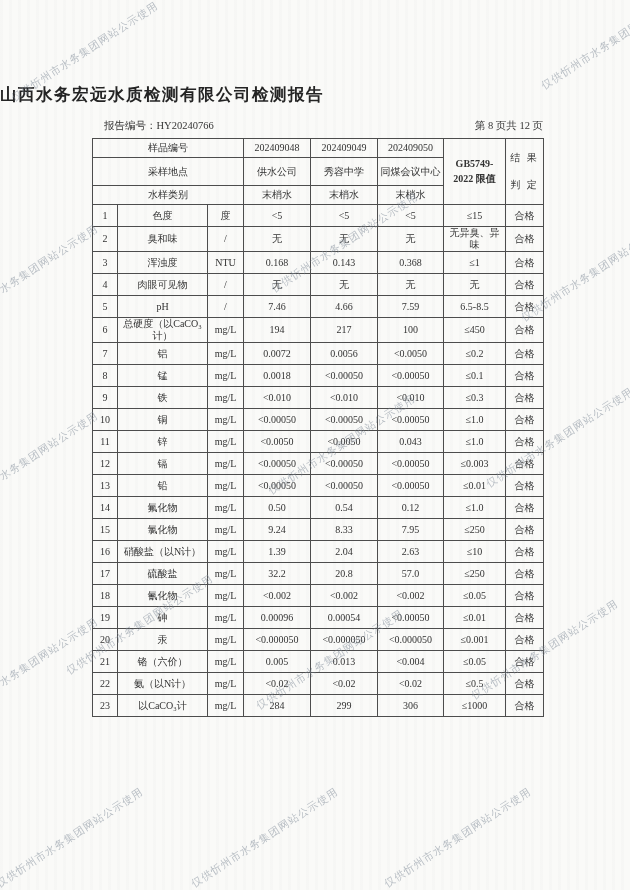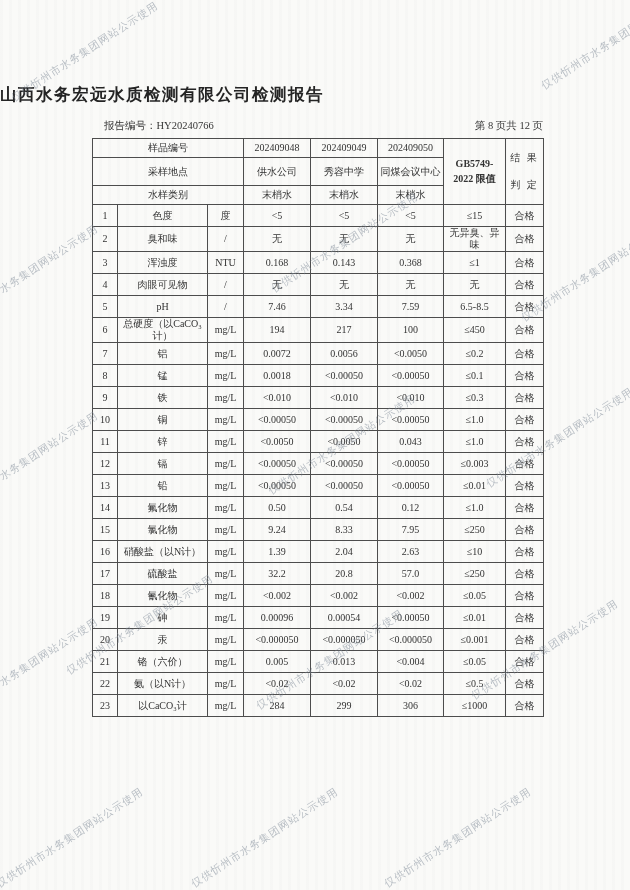--- a/index.html
+++ b/index.html
@@ -159,21 +159,21 @@
     <td>无</td>
     <td>无</td>
     <td>无</td>
     <td>合格</td>
   </tr>
         <tr>
     <td>5</td>
     <td class="item-name">pH</td>
     <td>/</td>
     <td>7.46</td>
-    <td>3.34</td>
+    <td>4.66</td>
     <td>7.59</td>
     <td>6.5-8.5</td>
     <td>合格</td>
   </tr>
         <tr>
     <td>6</td>
     <td class="item-name">总硬度（以CaCO₃计）</td>
     <td>mg/L</td>
     <td>194</td>
     <td>217</td>

